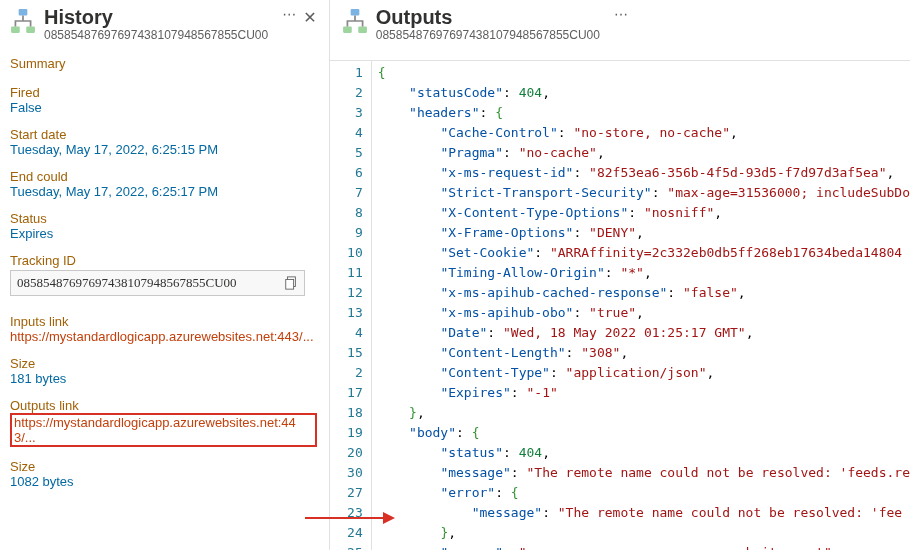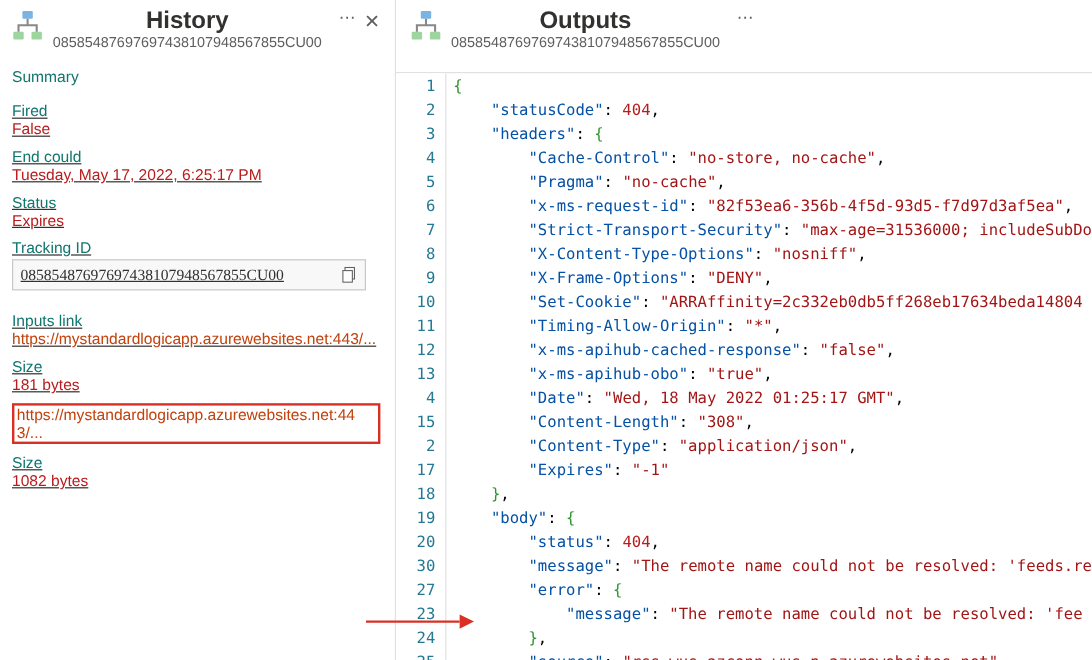--- a/index.html
+++ b/index.html
@@ -3,42 +3,42 @@
 <meta charset="utf-8">
 <style>
   * { box-sizing: border-box; }
   html, body { margin:0; padding:0; font-family: "Segoe UI", Arial, sans-serif; font-size:13px; color:#323130; background:#fff; }
   .page { display:flex; width:910px; height:550px; overflow:hidden; }
   .left { width:345px; border-right:1px solid #e1e1e1; padding:6px 12px 0 10px; position:relative; }
   .right { flex:1; display:flex; flex-direction:column; }
   .close-x { position:absolute; right:12px; top:8px; font-size:16px; color:#605e5c; cursor:pointer; }
   .pane-head { display:flex; align-items:flex-start; gap:8px; margin-bottom:14px; }
   .icon-box { width:26px; height:26px; margin-top:2px; }
-  .pane-titles { display:flex; flex-direction:column;align-items:center; }
+  .pane-titles { display:flex; flex-direction:column; }
   .pane-title { font-size:20px; font-weight:600; line-height:22px; }
   .pane-sub { font-size:12px; color:#605e5c; }
   .dots { font-size:14px; color:#605e5c; margin-left:6px; align-self:flex-start; cursor:pointer; }
-  .section-label { color:#0f766e; margin-top:0; }
-  .section-val { color:#b91c1c; margin-top:0; }
-  .kv { margin-bottom:8px;text-decoration:underline; }
+  .section-label { color:#a16207; margin-top:12px; }
+  .section-val { color:#0369a1; margin-top:0; }
+  .kv { margin-bottom:8px; }
   .link { color:#c2410c; cursor:pointer; word-break:break-all; }
   .track-box { display:flex; align-items:center; justify-content:space-between; border:1px solid #c8c8c8; background:#f8f8f8; padding:4px 6px; width:295px; margin-top:2px; }
   .track-box span { font-family:"Segoe UI"; font-size:13px; color:#323130; overflow:hidden; white-space:nowrap; }
   .copy-ico { width:14px; height:14px; color:#605e5c; cursor:pointer; flex-shrink:0; }
   .outbox .link { display:inline-block; border:2px solid #d93025; padding:0 2px; }
   .arrow { position:absolute; left:305px; top:509px; }
   .editor { flex:1; display:flex; font-family:Consolas, Menlo, monospace; font-size:13px; line-height:20px; border-top:1px solid #e1e1e1; overflow:hidden; margin-top:4px; }
   .gutter { width:42px; text-align:right; color:#237893; padding:2px 8px 0 0; border-right:1px solid #e1e1e1; background:#fff; user-select:none; }
   .gutter div { height:20px; }
   .code { flex:1; padding:2px 0 0 6px; white-space:pre; overflow:hidden; }
   .code .row { height:20px; }
   .t-brace { color:#319331; }
   .t-key   { color:#0451a5; }
   .t-str   { color:#a31515; }
-  .t-num   { color:#b91c1c; }
+  .t-num   { color:#15803d; }
   .t-punc  { color:#000; }
 </style>
 </head>
 <body>
 
 <div class="page">
 
   <div class="left">
     <span class="close-x">✕</span>
 
@@ -58,20 +58,24 @@
       <span class="dots">⋯</span>
     </div>
 
     <div class="section-label">Summary</div>
 
     <div class="kv" style="margin-top:14px">
       <div class="section-label">Fired</div>
       <div class="section-val">False</div>
     </div>
 
+    <div class="kv">
+      <div class="section-label">Start date</div>
+      <div class="section-val">Tuesday, May 17, 2022, 6:25:15 PM</div>
+    </div>
 
     <div class="kv">
       <div class="section-label">End could</div>
       <div class="section-val">Tuesday, May 17, 2022, 6:25:17 PM</div>
     </div>
 
     <div class="kv">
       <div class="section-label">Status</div>
       <div class="section-val">Expires</div>
     </div>
@@ -91,20 +95,21 @@
       <div class="section-label">Inputs link</div>
       <div class="link">https://mystandardlogicapp.azurewebsites.net:443/...</div>
     </div>
 
     <div class="kv">
       <div class="section-label">Size</div>
       <div class="section-val">181 bytes</div>
     </div>
 
     <div class="kv outbox">
+      <div class="section-label">Outputs link</div>
       <span class="link">https://mystandardlogicapp.azurewebsites.net:443/...</span>
     </div>
 
     <div class="kv">
       <div class="section-label">Size</div>
       <div class="section-val">1082 bytes</div>
     </div>
 
     <svg class="arrow" width="90" height="18">
       <line x1="0" y1="9" x2="78" y2="9" stroke="#d93025" stroke-width="2"></line>

